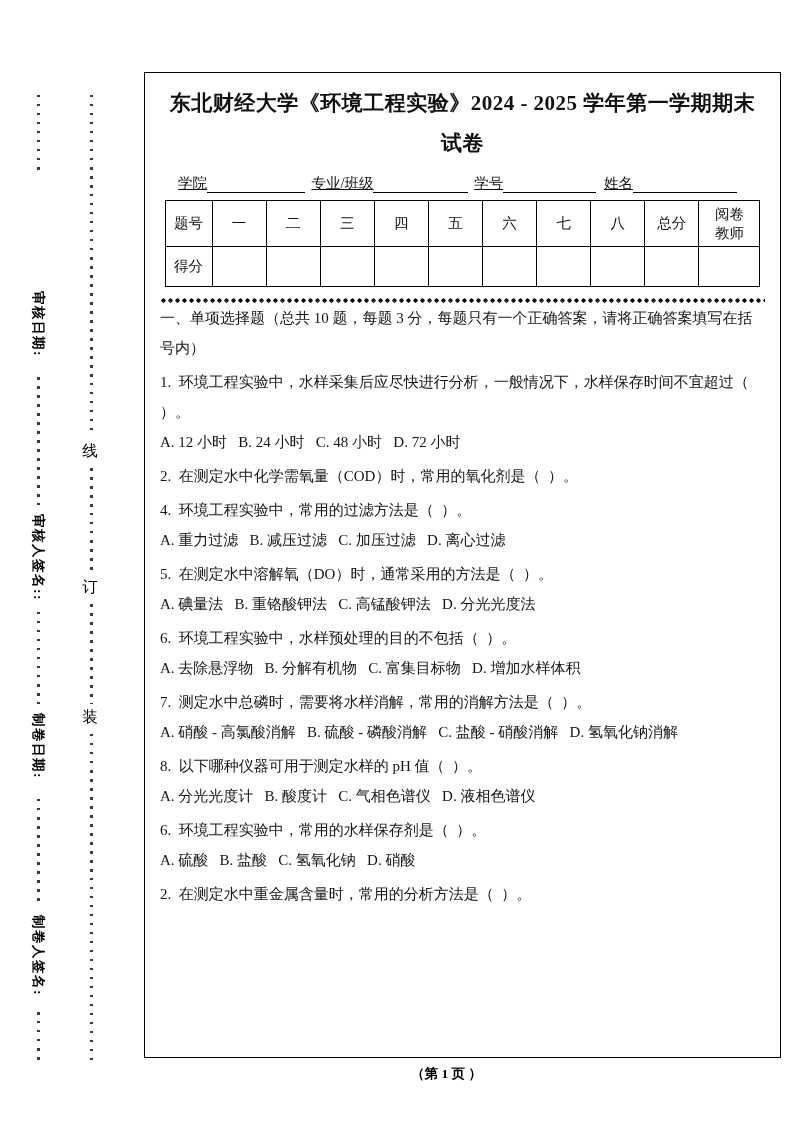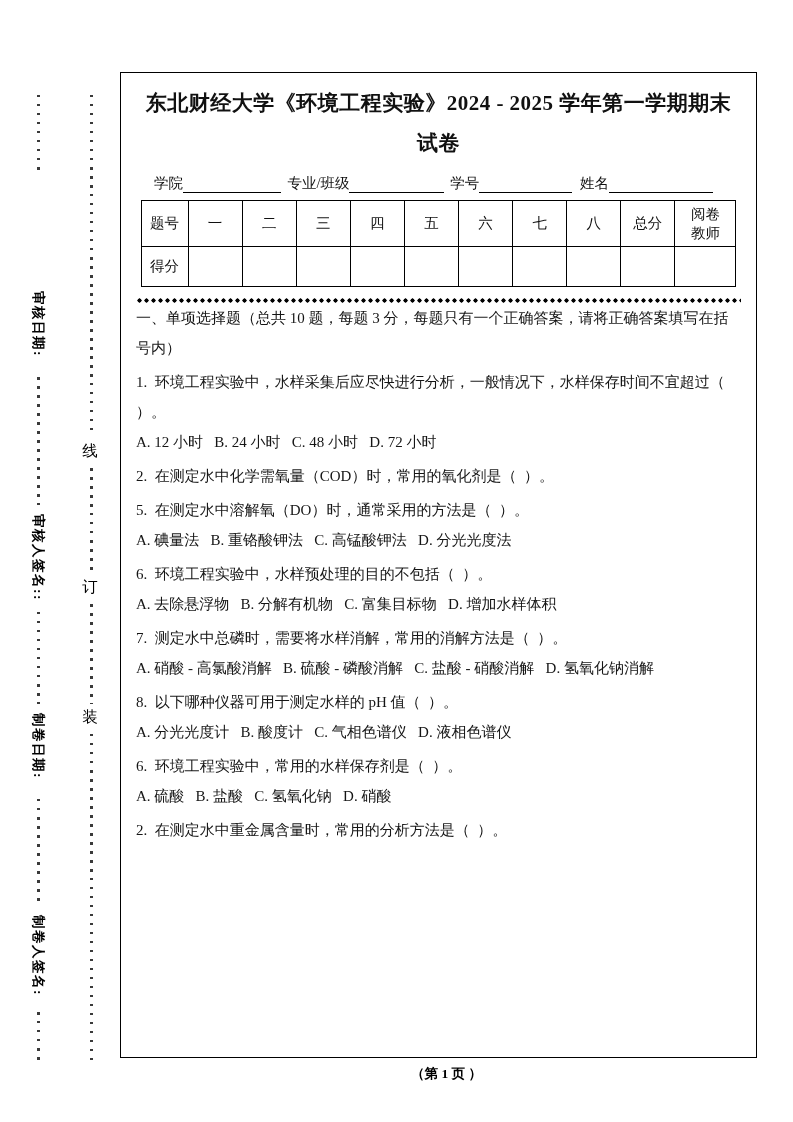--- a/index.html
+++ b/index.html
@@ -7,25 +7,25 @@
         font-family:"Liberation Serif","DejaVu Serif",serif;color:#111;}
 
   
   .vdots{position:absolute;width:2.5px;
          background-image:repeating-linear-gradient(to bottom,#3a3a3a 0 2.5px,transparent 2.5px 9px);}
   .vlabel{position:absolute;left:29px;writing-mode:vertical-rl;text-orientation:sideways;
           font-weight:700;font-size:13.5px;letter-spacing:1.5px;white-space:nowrap;color:#000;}
   .bindchar{position:absolute;left:81px;width:18px;text-align:center;font-size:15.5px;color:#000;}
 
   
-  .frame{position:absolute;left:120px;top:72px;width:637px;height:986px;border:1.5px solid #000;
+  .frame{position:absolute;left:144px;top:72px;width:637px;height:986px;border:1.5px solid #000;
          box-sizing:border-box;padding:10px 15px;overflow:hidden;}
   .title{font-size:21px;font-weight:700;text-align:center;line-height:40px;letter-spacing:.5px;}
 
-  .fields{display:flex;align-items:flex-end;margin:8px 28px 0 18px;font-size:14.5px;height:22px;}
+  .fields{display:flex;align-items:flex-end;margin:8px 28px 0 18px;font-size:14.5px;height:22px;text-decoration:underline;}
   .flabel{white-space:nowrap;}
   .fblank{border-bottom:1px solid #000;height:17px;display:inline-block;}
   .w1{width:106px;margin-right:6px;}
   .w2{width:102px;margin-right:6px;}
   .w3{width:100px;margin-right:8px;}
   .w4{width:112px;}
 
   table.score{border-collapse:collapse;width:98.5%;margin:7px auto 0 auto;table-layout:fixed;font-size:14.5px;}
   table.score td{border:1px solid #000;text-align:center;vertical-align:middle;padding:0;line-height:1.25;}
   table.score tr.r1 td{height:45px;}
@@ -127,20 +127,24 @@
           <div class="q-block">
             <div class="q-text">1.  环境工程实验中，水样采集后应尽快进行分析，一般情况下，水样保存时间不宜超过（  ）。</div>
             <div class="q-opts">A. 12 小时   B. 24 小时   C. 48 小时   D. 72 小时</div>
           </div>
 
           <div class="q-block">
             <div class="q-text">2.  在测定水中化学需氧量（COD）时，常用的氧化剂是（  ）。</div>
           </div>
 
 
+          <div class="q-block">
+            <div class="q-text">4.  环境工程实验中，常用的过滤方法是（  ）。</div>
+            <div class="q-opts">A. 重力过滤   B. 减压过滤   C. 加压过滤   D. 离心过滤</div>
+          </div>
 
           <div class="q-block">
             <div class="q-text">5.  在测定水中溶解氧（DO）时，通常采用的方法是（  ）。</div>
             <div class="q-opts">A. 碘量法   B. 重铬酸钾法   C. 高锰酸钾法   D. 分光光度法</div>
           </div>
 
           <div class="q-block">
             <div class="q-text">6.  环境工程实验中，水样预处理的目的不包括（  ）。</div>
             <div class="q-opts">A. 去除悬浮物   B. 分解有机物   C. 富集目标物   D. 增加水样体积</div>
           </div>

